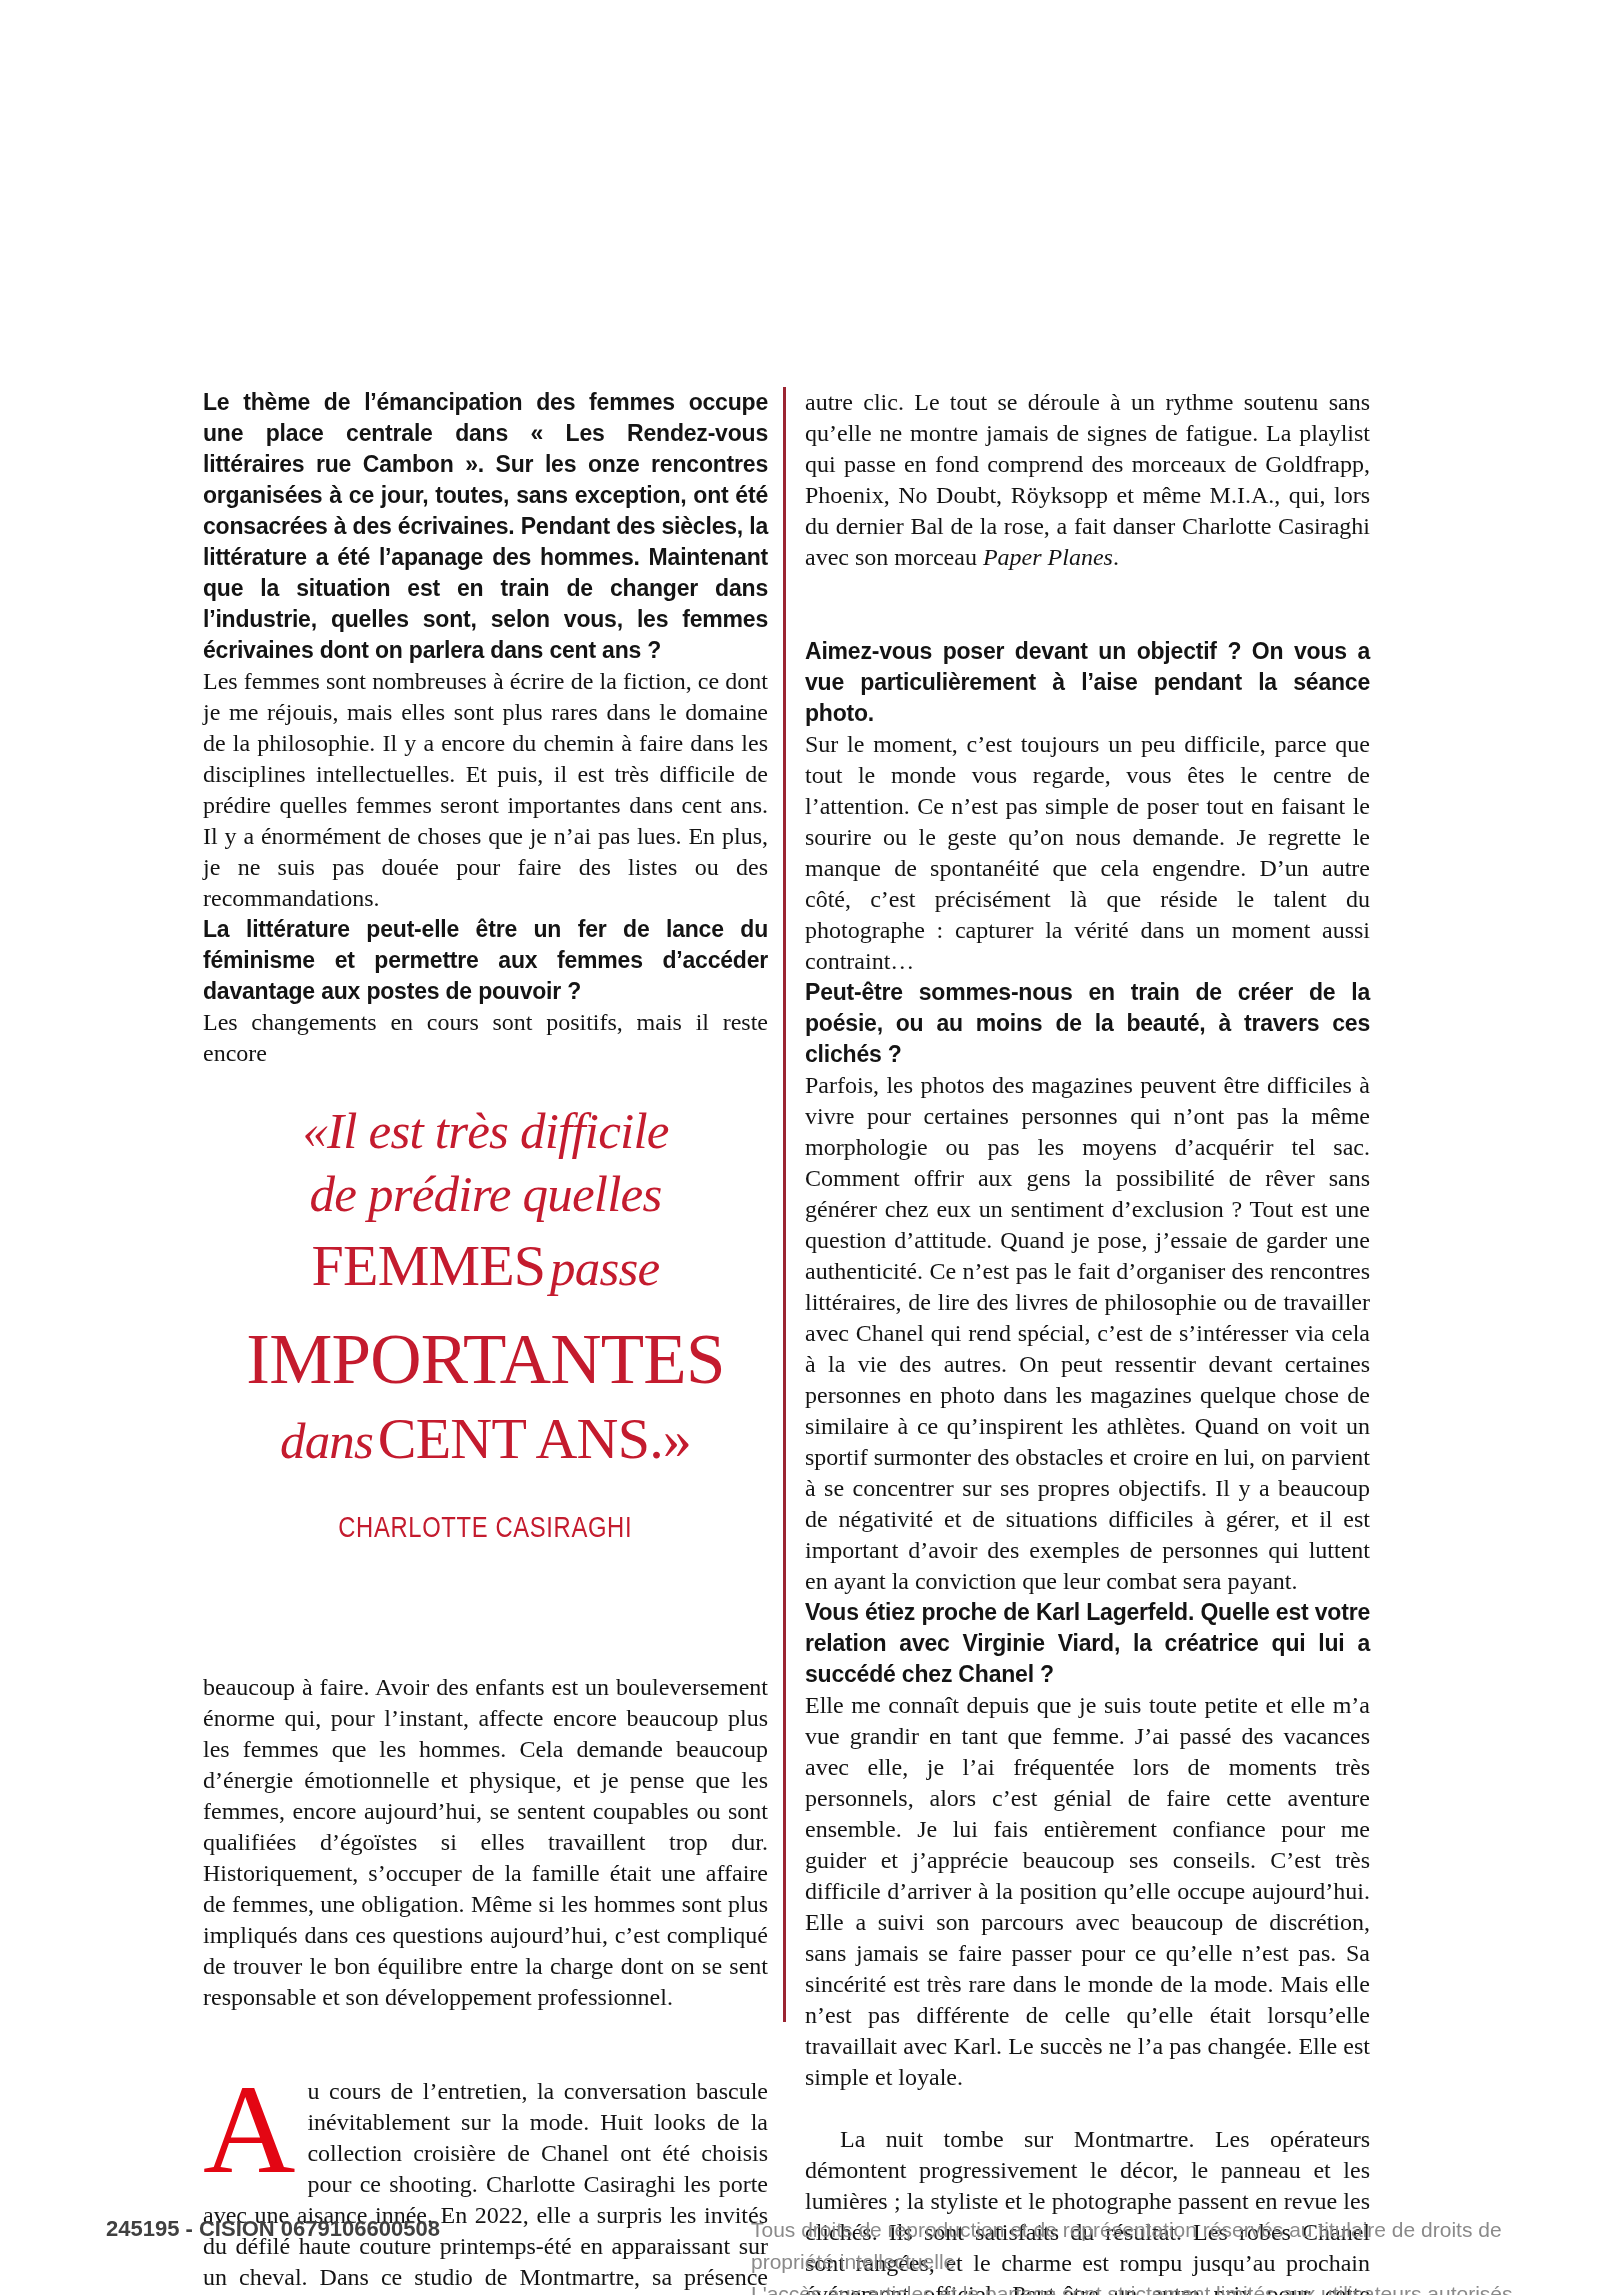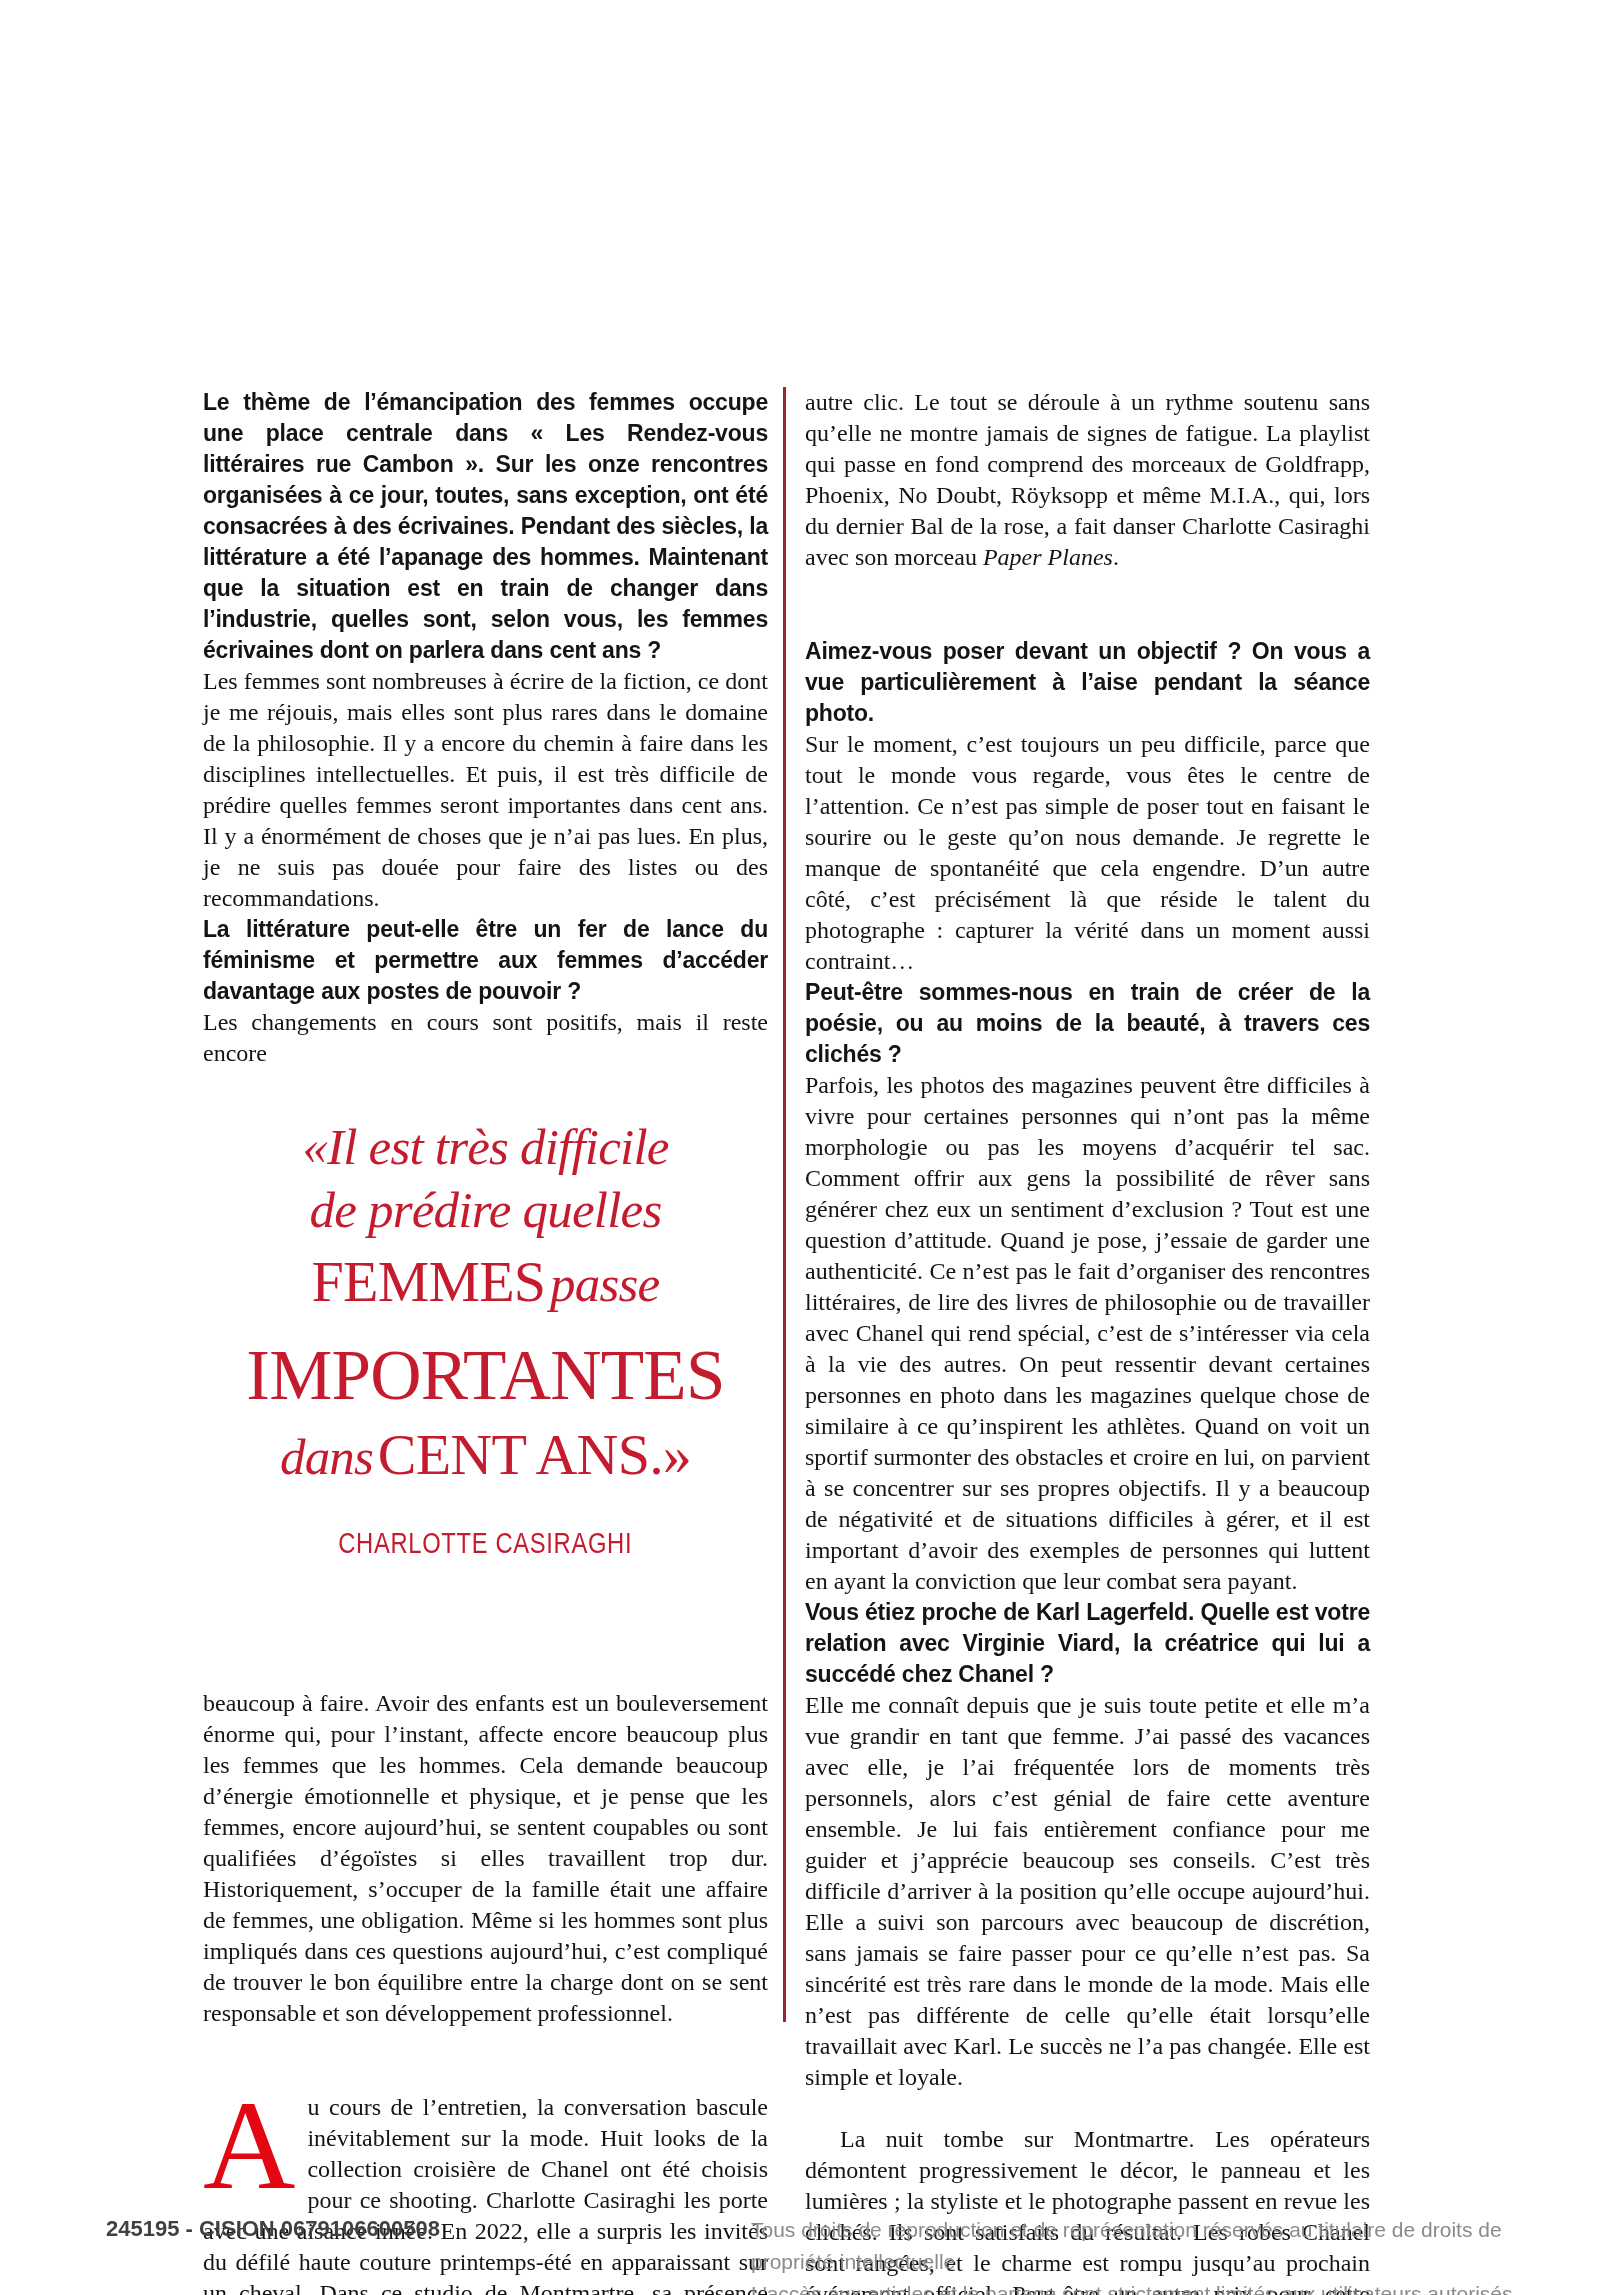--- a/index.html
+++ b/index.html
@@ -31,21 +31,21 @@
     letter-spacing:-0.2px;
     text-align:justify;text-justify:inter-word;
   }
   .gap-before{margin-top:63px;}
   .small-gap-before{margin-top:31px;}
   .indent-first{text-indent:35px;}
   .italic{font-style:italic;}
 
   
   .pullquote{
-    margin-top:47px;
+    margin-top:31px;
     margin-bottom:128px;
     text-align:center;
   }
   .pq-line{display:block;}
   .pq-italic{
     font-style:italic;
     font-size:51px;line-height:63px;
     letter-spacing:-0.8px;
   }
   .pq-caps{

